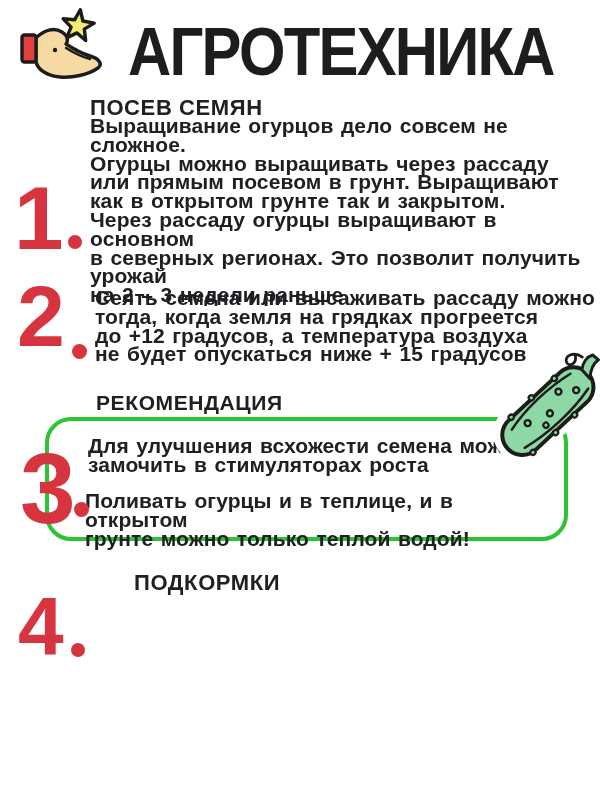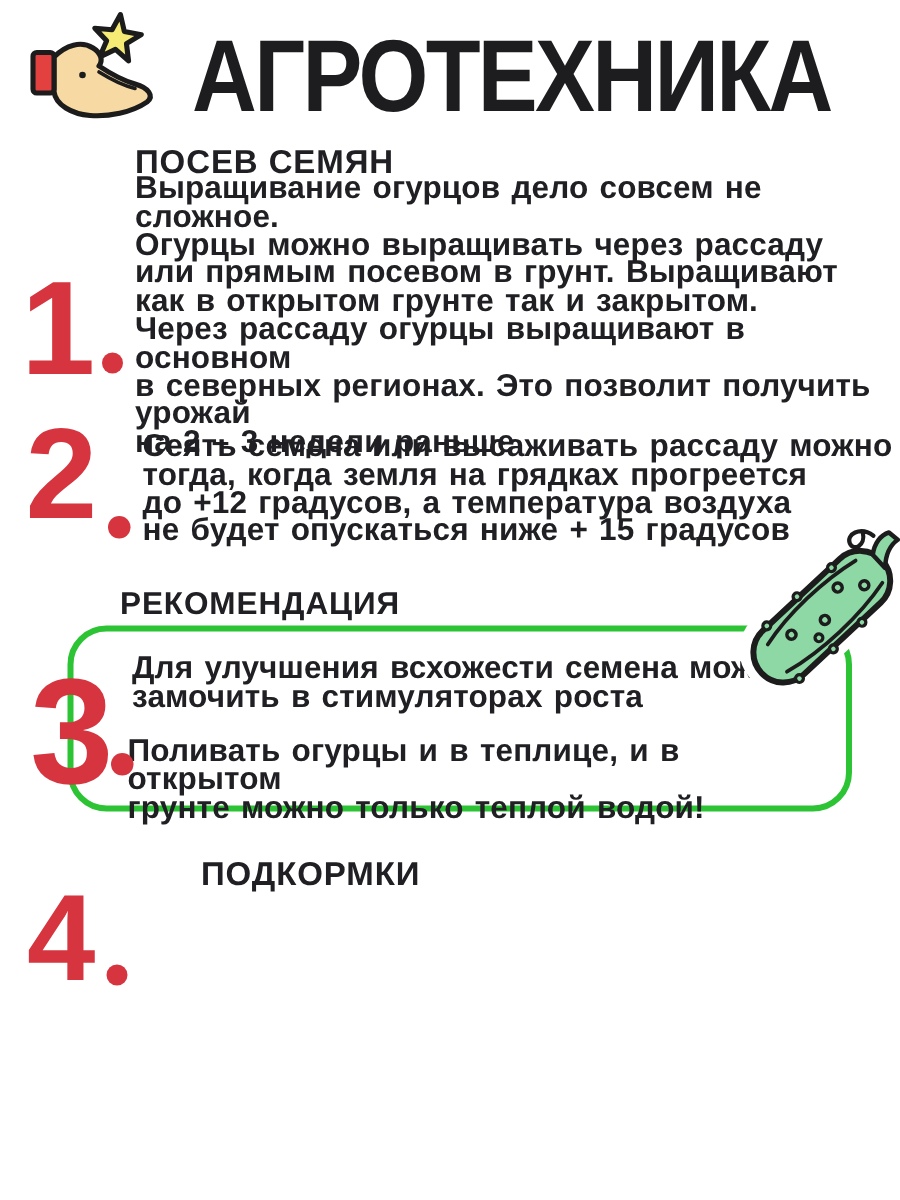--- a/index.html
+++ b/index.html
@@ -66,21 +66,21 @@
   <div class="abs bignum" style="left:14px;top:174px;font-size:89px;">1</div>
   <div class="abs numdot" style="left:68px;top:235px;width:14px;height:14px;"></div>
 
   <div class="abs body" style="left:95px;top:289px;">Сеять семена или высаживать рассаду можно
 тогда, когда земля на грядках прогреется
 до +12 градусов, а температура воздуха
 не будет опускаться ниже + 15 градусов</div>
   <div class="abs bignum" style="left:17px;top:273px;font-size:86px;">2</div>
   <div class="abs numdot" style="left:72px;top:344px;width:15px;height:15px;"></div>
 
-  <div class="abs sec-heading rec-heading" style="left:80px;top:392px;">РЕКОМЕНДАЦИЯ</div>
+  <div class="abs sec-heading rec-heading" style="left:96px;top:392px;">РЕКОМЕНДАЦИЯ</div>
   <div class="abs greenbox"></div>
   <div class="abs body tip" style="left:88px;top:436px;">Для улучшения всхожести семена можно
 замочить в стимуляторах роста</div>
   <div class="abs body tip" style="left:85px;top:491px;">Поливать огурцы и в теплице, и в открытом
 грунте можно только теплой водой!</div>
   <div class="abs bignum" style="left:20px;top:438px;font-size:100px;">3</div>
   <div class="abs numdot" style="left:74px;top:502px;width:15px;height:15px;"></div>
 
   <svg class="abs cuke-svg" width="135" height="135" viewBox="0 0 135 135">
     <g transform="translate(24,114) rotate(-43)">

